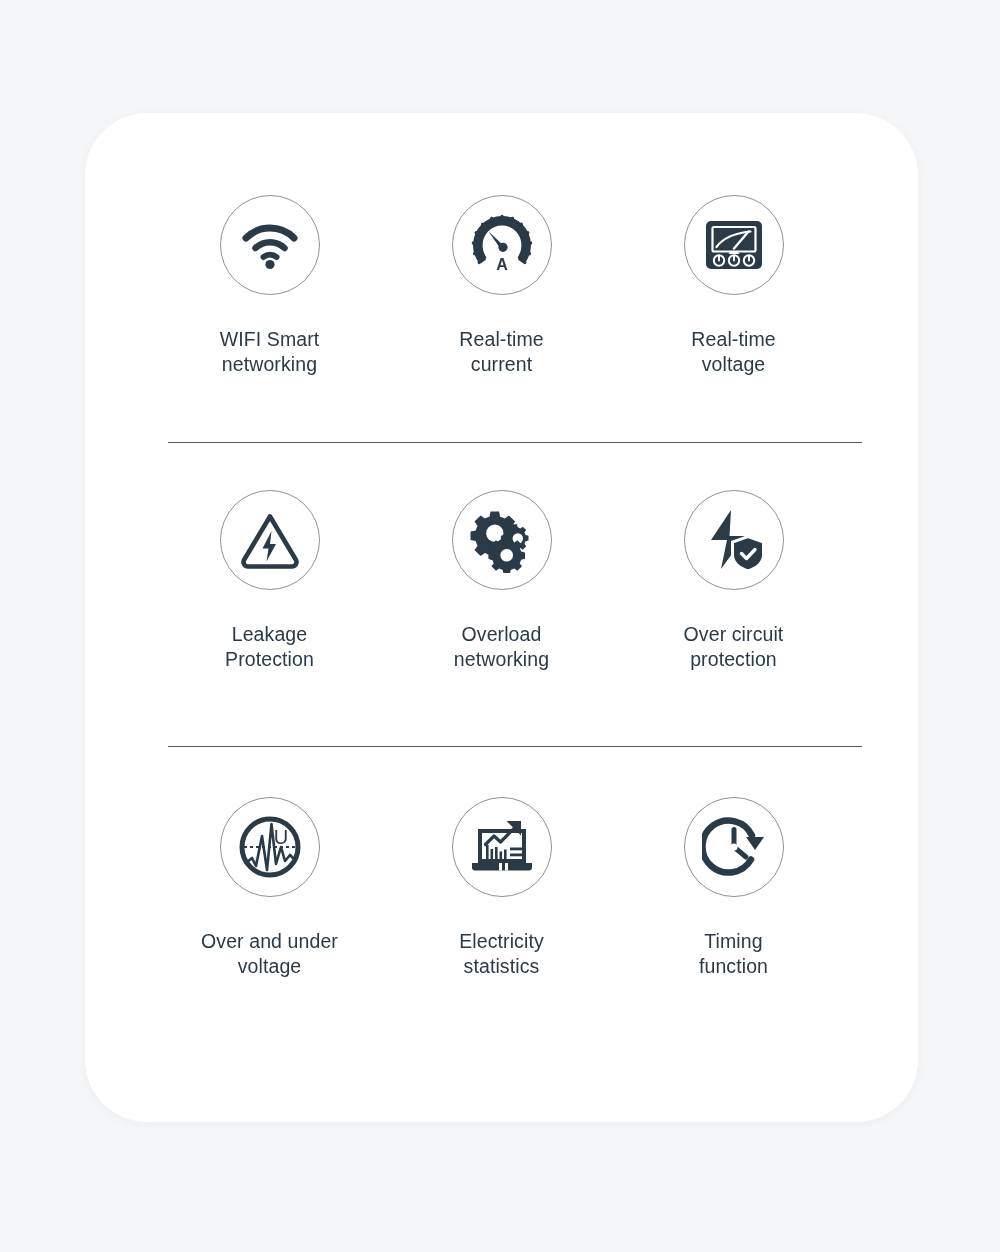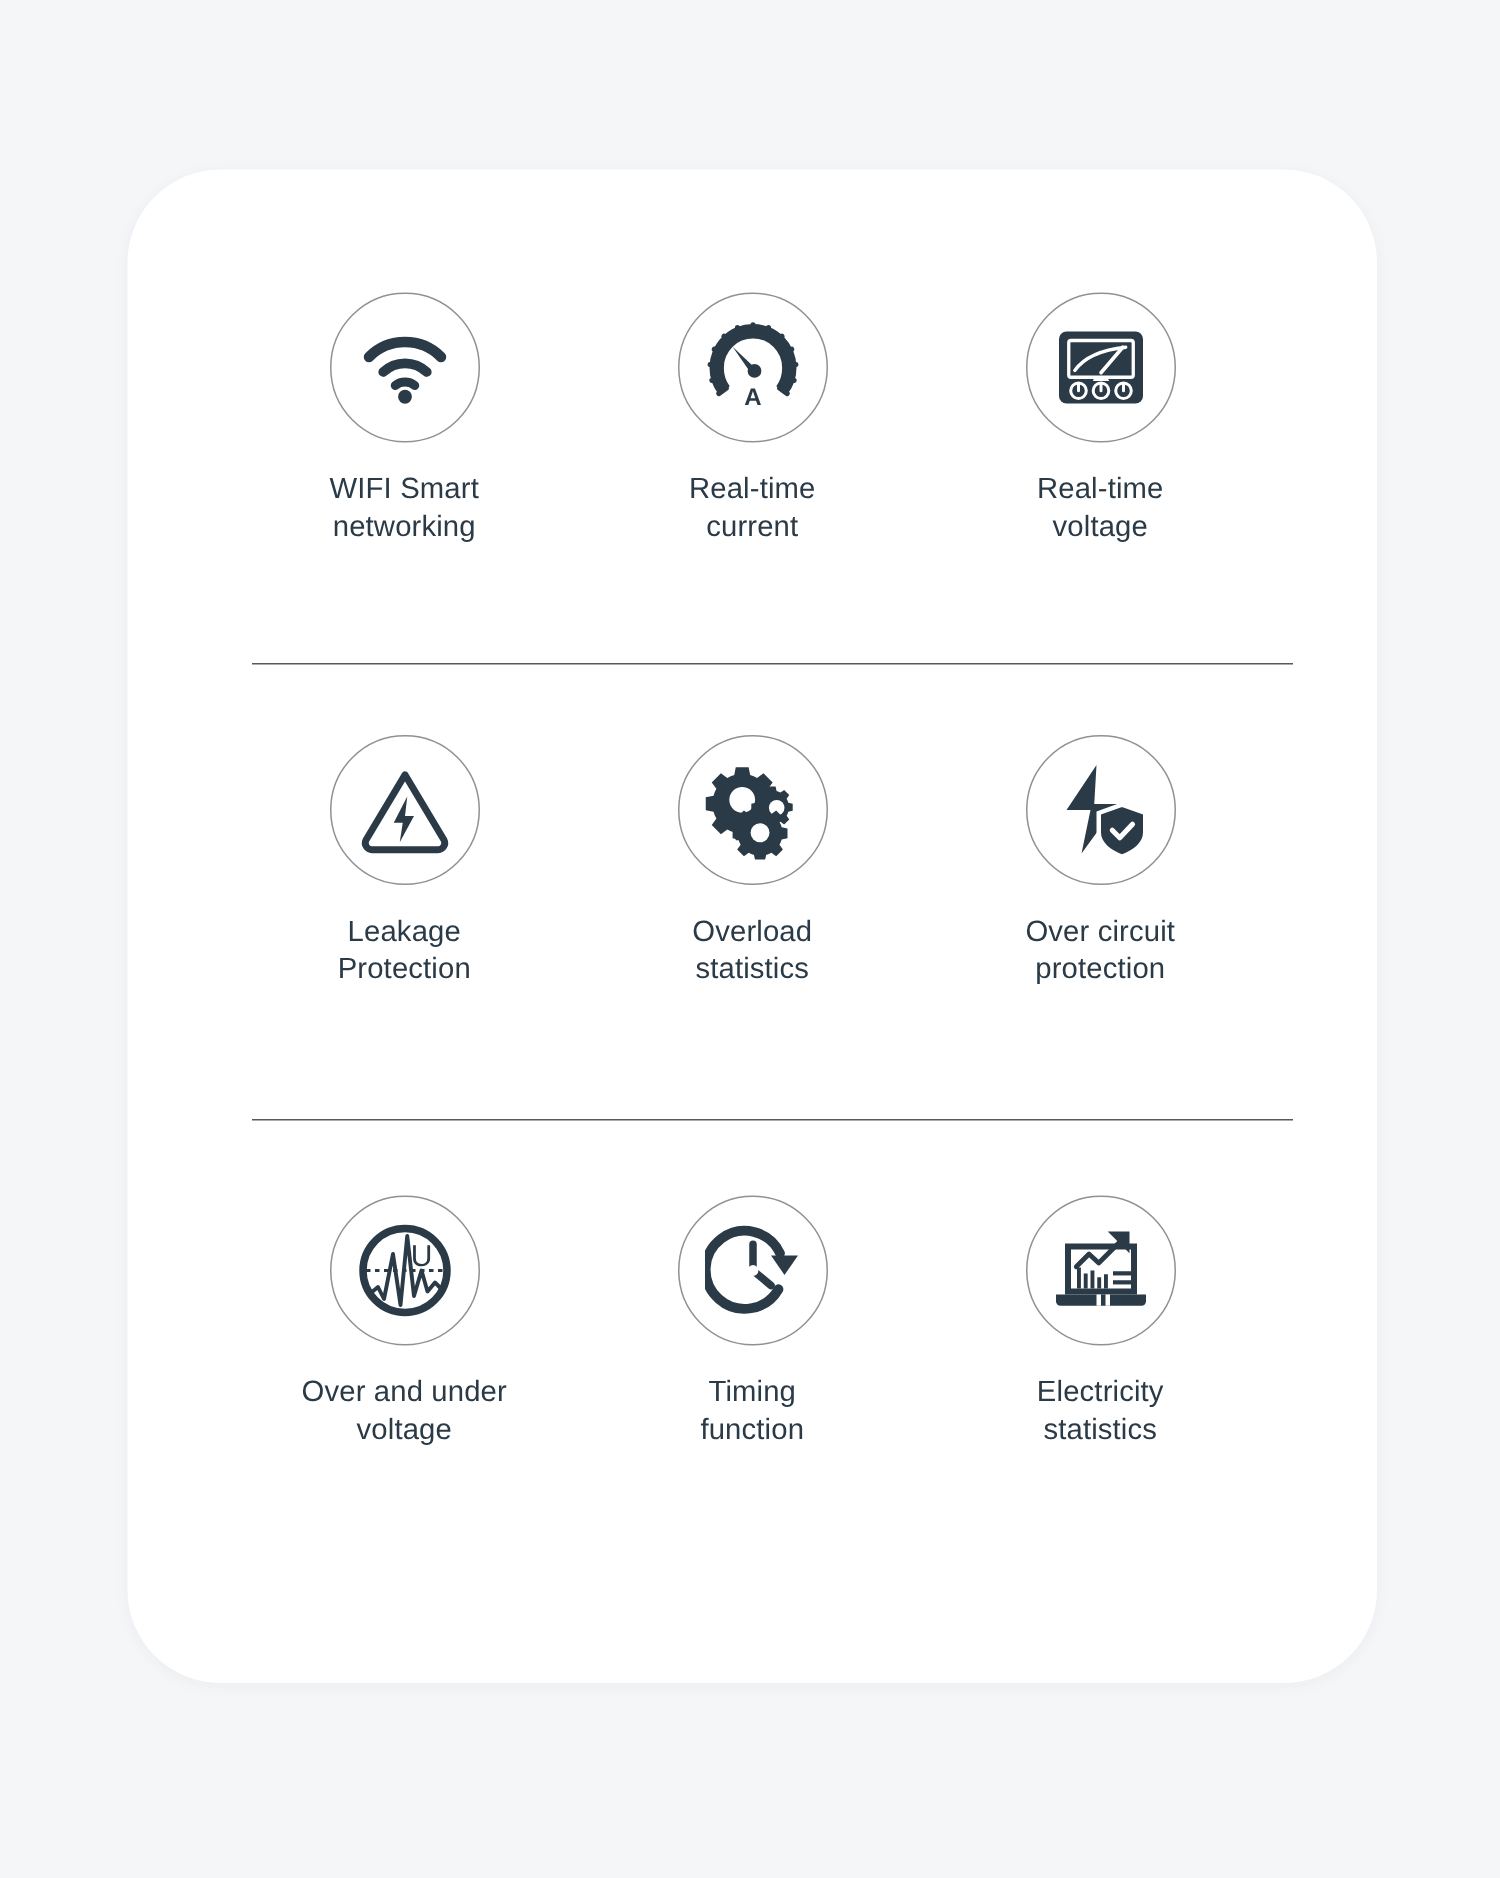--- a/index.html
+++ b/index.html
@@ -69,21 +69,21 @@
     display: flex;
     align-items: center;
     justify-content: center;
   }
 
   .icon-circle svg {
     display: block;
   }
 
   .feature-label {
-    margin-top: 19px;
+    margin-top: 32px;
     text-align: center;
     font-size: 19.5px;
     line-height: 25px;
     color: #2b3a47;
     letter-spacing: 0.1px;
     white-space: pre-line;
   }
 
   .divider {
     position: absolute;
@@ -197,21 +197,21 @@
                 <path d="M48.2 18.5 h5.2 l0.7 3.2 a11 11 0 0 1 2.9 1.2 l2.6-1.9 3.7 3.7 -1.9 2.6 a11 11 0 0 1 1.2 2.9 l3.2 0.7 v5.2 l-3.2 0.7 a11 11 0 0 1-1.2 2.9 l1.9 2.6 -3.7 3.7 -2.6-1.9 a11 11 0 0 1-2.9 1.2 l-0.7 3.2 h-5.2 l-0.7-3.2 a11 11 0 0 1-2.9-1.2 l-2.6 1.9 -3.7-3.7 1.9-2.6 a11 11 0 0 1-1.2-2.9 l-3.2-0.7 v-5.2 l3.2-0.7 a11 11 0 0 1 1.2-2.9 l-1.9-2.6 3.7-3.7 2.6 1.9 a11 11 0 0 1 2.9-1.2 Z" transform="translate(-5.2 -1.5) scale(0.92) translate(4.5 2)"></path>
               </g>
               <circle cx="48.8" cy="31.5" r="5.2" fill="#ffffff"></circle>
               <g fill="#2b3a47">
                 <path d="M34.5 35.8 h6.4 l0.85 3.9 a13 13 0 0 1 3.5 1.45 l3.2-2.3 4.5 4.5 -2.3 3.2 a13 13 0 0 1 1.45 3.5 l3.9 0.85 v6.4 l-3.9 0.85 a13 13 0 0 1-1.45 3.5 l2.3 3.2 -4.5 4.5 -3.2-2.3 a13 13 0 0 1-3.5 1.45 l-0.85 3.9 h-6.4 l-0.85-3.9 a13 13 0 0 1-3.5-1.45 l-3.2 2.3 -4.5-4.5 2.3-3.2 a13 13 0 0 1-1.45-3.5 l-3.9-0.85 v-6.4 l3.9-0.85 a13 13 0 0 1 1.45-3.5 l-2.3-3.2 4.5-4.5 3.2 2.3 a13 13 0 0 1 3.5-1.45 Z" transform="translate(0 -5.5)"></path>
               </g>
               <circle cx="37.7" cy="48.2" r="6.3" fill="#ffffff"></circle>
             </svg>
           </div>
           <div class="feature-label">Overload
-statistics</div>
+networking</div>
         </div>
 
         <div class="feature-cell">
           <div class="icon-circle">
             <svg width="66" height="66" viewBox="0 0 66 66">
               <path d="M30 3 L10 33 L26 33 L20 62 L44 29 L28.5 29 Z" fill="#2b3a47"></path>
               <path d="M47 29.5 L62.5 35 L62.5 48 C62.5 55.5 55.5 61 47 64 C38.5 61 31.5 55.5 31.5 48 L31.5 35 Z" fill="#2b3a47" stroke="#ffffff" stroke-width="3"></path>
               <path d="M40.5 46.5 L45.5 51.5 L54 42.5" fill="none" stroke="#ffffff" stroke-width="3.4" stroke-linecap="round" stroke-linejoin="round"></path>
             </svg>
           </div>
@@ -227,34 +227,20 @@
           <div class="icon-circle">
             <svg width="66" height="66" viewBox="0 0 66 66">
               <circle cx="33" cy="33" r="28" fill="none" stroke="#2b3a47" stroke-width="5"></circle>
               <line x1="7" y1="33" x2="59" y2="33" stroke="#2b3a47" stroke-width="2" stroke-dasharray="3 3"></line>
               <path d="M9 49 L15 44 L19 52 L25 22 L30 56 L34.5 10 L39 50 L44 33 L48 47 L53 41 L58 46" fill="none" stroke="#2b3a47" stroke-width="2.6" stroke-linejoin="round" stroke-linecap="round"></path>
               <text x="44" y="30" text-anchor="middle" font-family="Liberation Sans, sans-serif" font-size="20" fill="#2b3a47">U</text>
             </svg>
           </div>
           <div class="feature-label">Over and under
 voltage</div>
-        </div>
-
-        <div class="feature-cell">
-          <div class="icon-circle">
-            <svg width="64" height="64" viewBox="0 0 64 64">
-              <path d="M50 20.5 A26 26 0 1 0 49 44.5" fill="none" stroke="#2b3a47" stroke-width="6.5" stroke-linecap="round"></path>
-              <path d="M44 22 L62 22 L53 35 Z" fill="#2b3a47"></path>
-              <line x1="32" y1="32" x2="32" y2="14.5" stroke="#2b3a47" stroke-width="5" stroke-linecap="round"></line>
-              <line x1="32" y1="32" x2="44" y2="42" stroke="#2b3a47" stroke-width="5" stroke-linecap="round"></line>
-              <circle cx="32" cy="32" r="3.6" fill="#ffffff"></circle>
-            </svg>
-          </div>
-          <div class="feature-label">Timing
-function</div>
         </div>
 
         <div class="feature-cell">
           <div class="icon-circle">
             <svg width="66" height="66" viewBox="0 0 66 66">
               <path d="M9 15 h48 v34 h-48 Z" fill="#2b3a47"></path>
               <path d="M13 19 h40 v26 h-40 Z" fill="#ffffff"></path>
               <path d="M3 49 h60 v4.5 a3 3 0 0 1-3 3 h-54 a3 3 0 0 1-3-3 Z" fill="#2b3a47"></path>
               <rect x="30" y="49" width="3" height="7.5" fill="#ffffff"></rect>
               <rect x="36" y="49" width="3" height="7.5" fill="#ffffff"></rect>
@@ -268,20 +254,34 @@
                 <rect x="41" y="39.5" width="12" height="2.8"></rect>
               </g>
               <path d="M16.5 30.5 L25 22 L31.5 28 L47 12.5" fill="none" stroke="#2b3a47" stroke-width="3.2" stroke-linejoin="round" stroke-linecap="round"></path>
               <path d="M37.5 7 L52 7 L52 21.5 Z" fill="#2b3a47"></path>
             </svg>
           </div>
           <div class="feature-label">Electricity
 statistics</div>
         </div>
 
+        <div class="feature-cell">
+          <div class="icon-circle">
+            <svg width="64" height="64" viewBox="0 0 64 64">
+              <path d="M50 20.5 A26 26 0 1 0 49 44.5" fill="none" stroke="#2b3a47" stroke-width="6.5" stroke-linecap="round"></path>
+              <path d="M44 22 L62 22 L53 35 Z" fill="#2b3a47"></path>
+              <line x1="32" y1="32" x2="32" y2="14.5" stroke="#2b3a47" stroke-width="5" stroke-linecap="round"></line>
+              <line x1="32" y1="32" x2="44" y2="42" stroke="#2b3a47" stroke-width="5" stroke-linecap="round"></line>
+              <circle cx="32" cy="32" r="3.6" fill="#ffffff"></circle>
+            </svg>
+          </div>
+          <div class="feature-label">Timing
+function</div>
+        </div>
+
       </div>
 
       <div class="divider divider-0"></div>
       <div class="divider divider-1"></div>
 
     </div>
   </div>
 </div>
 
 </body></html>

